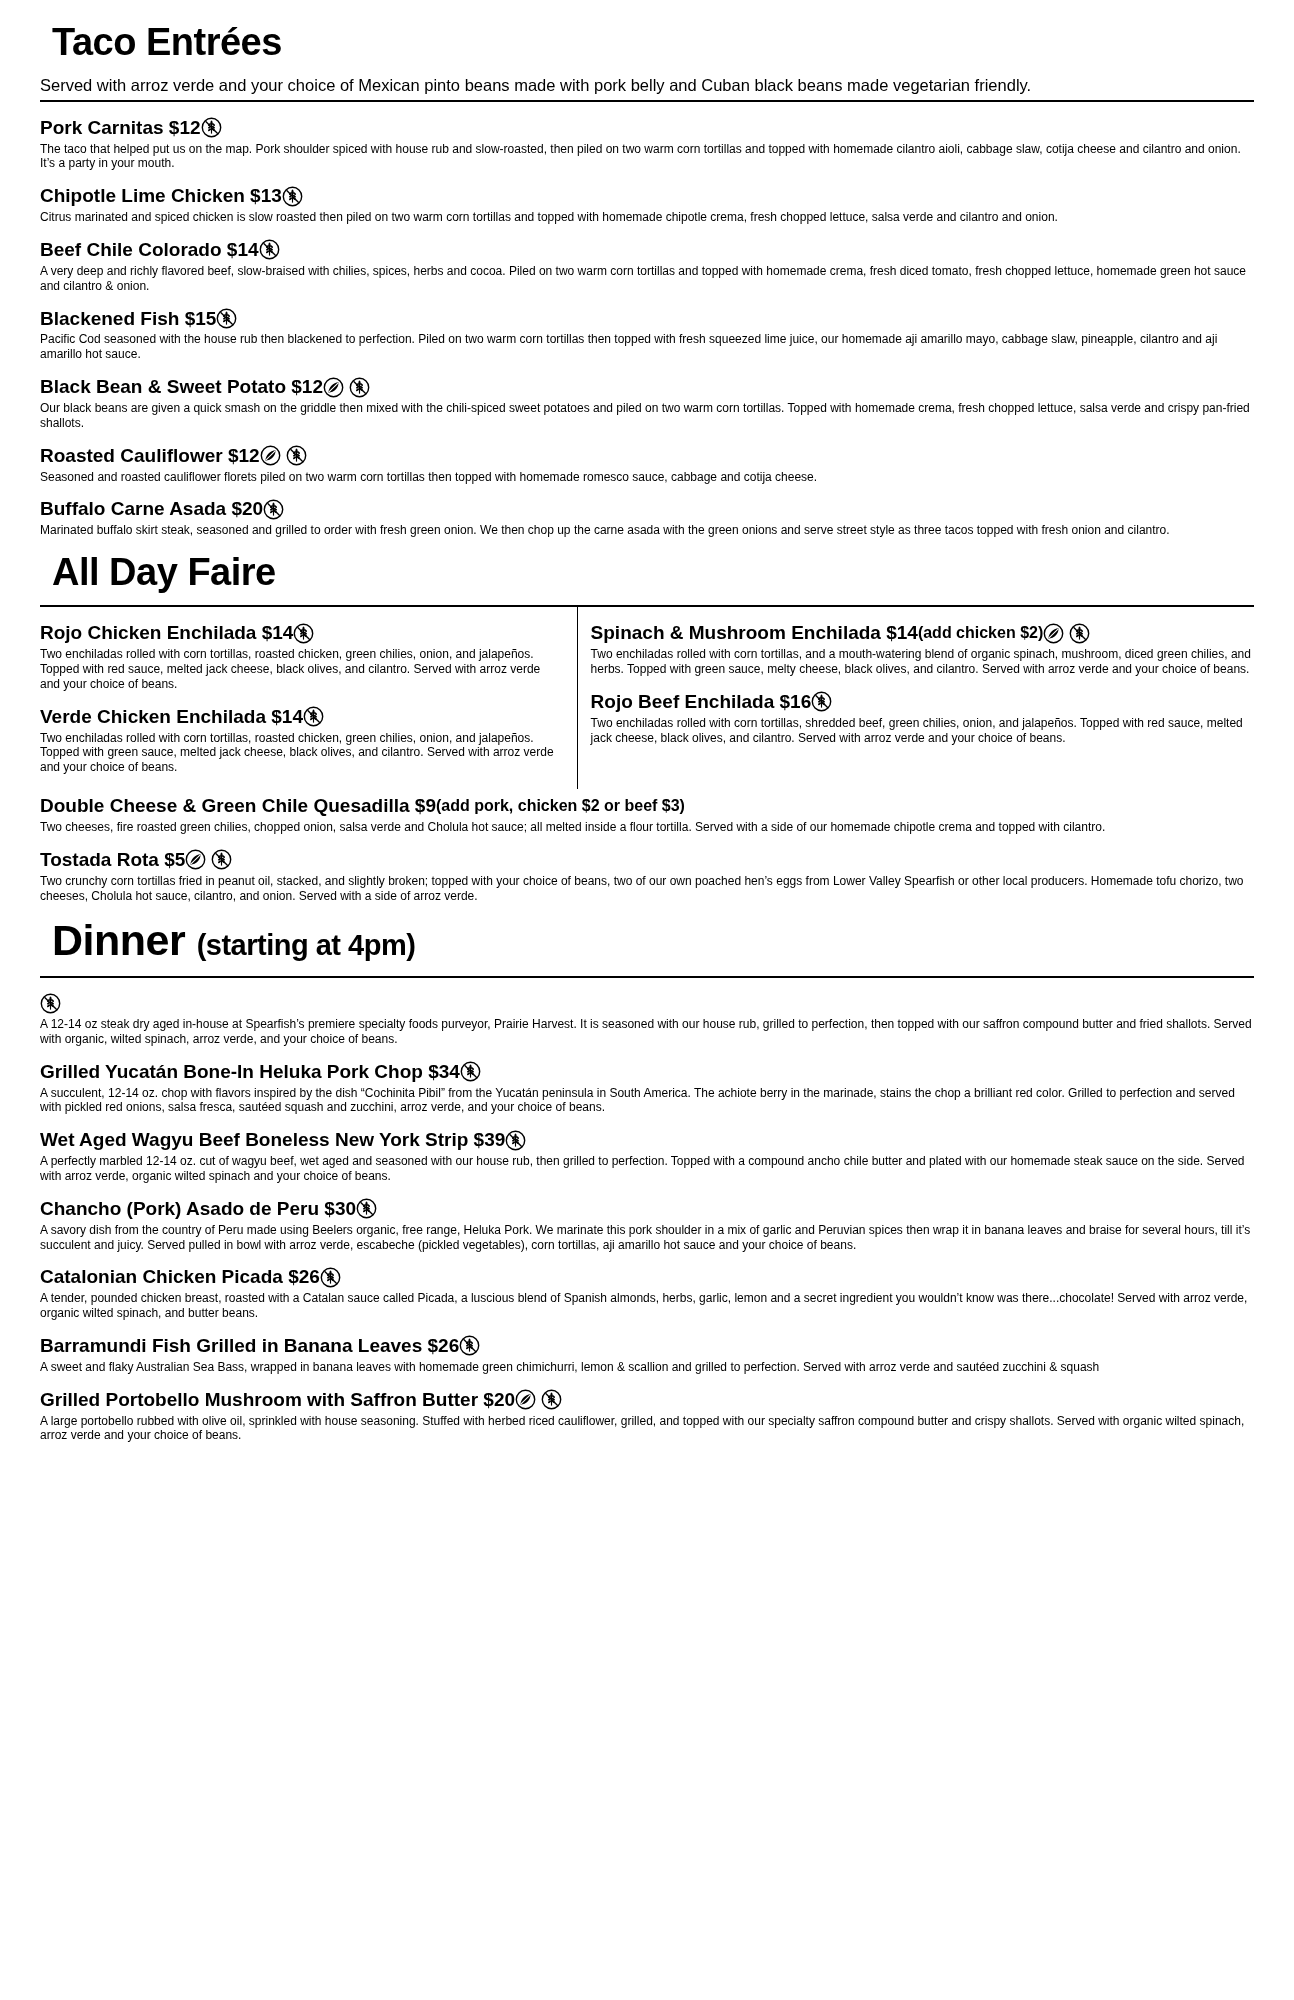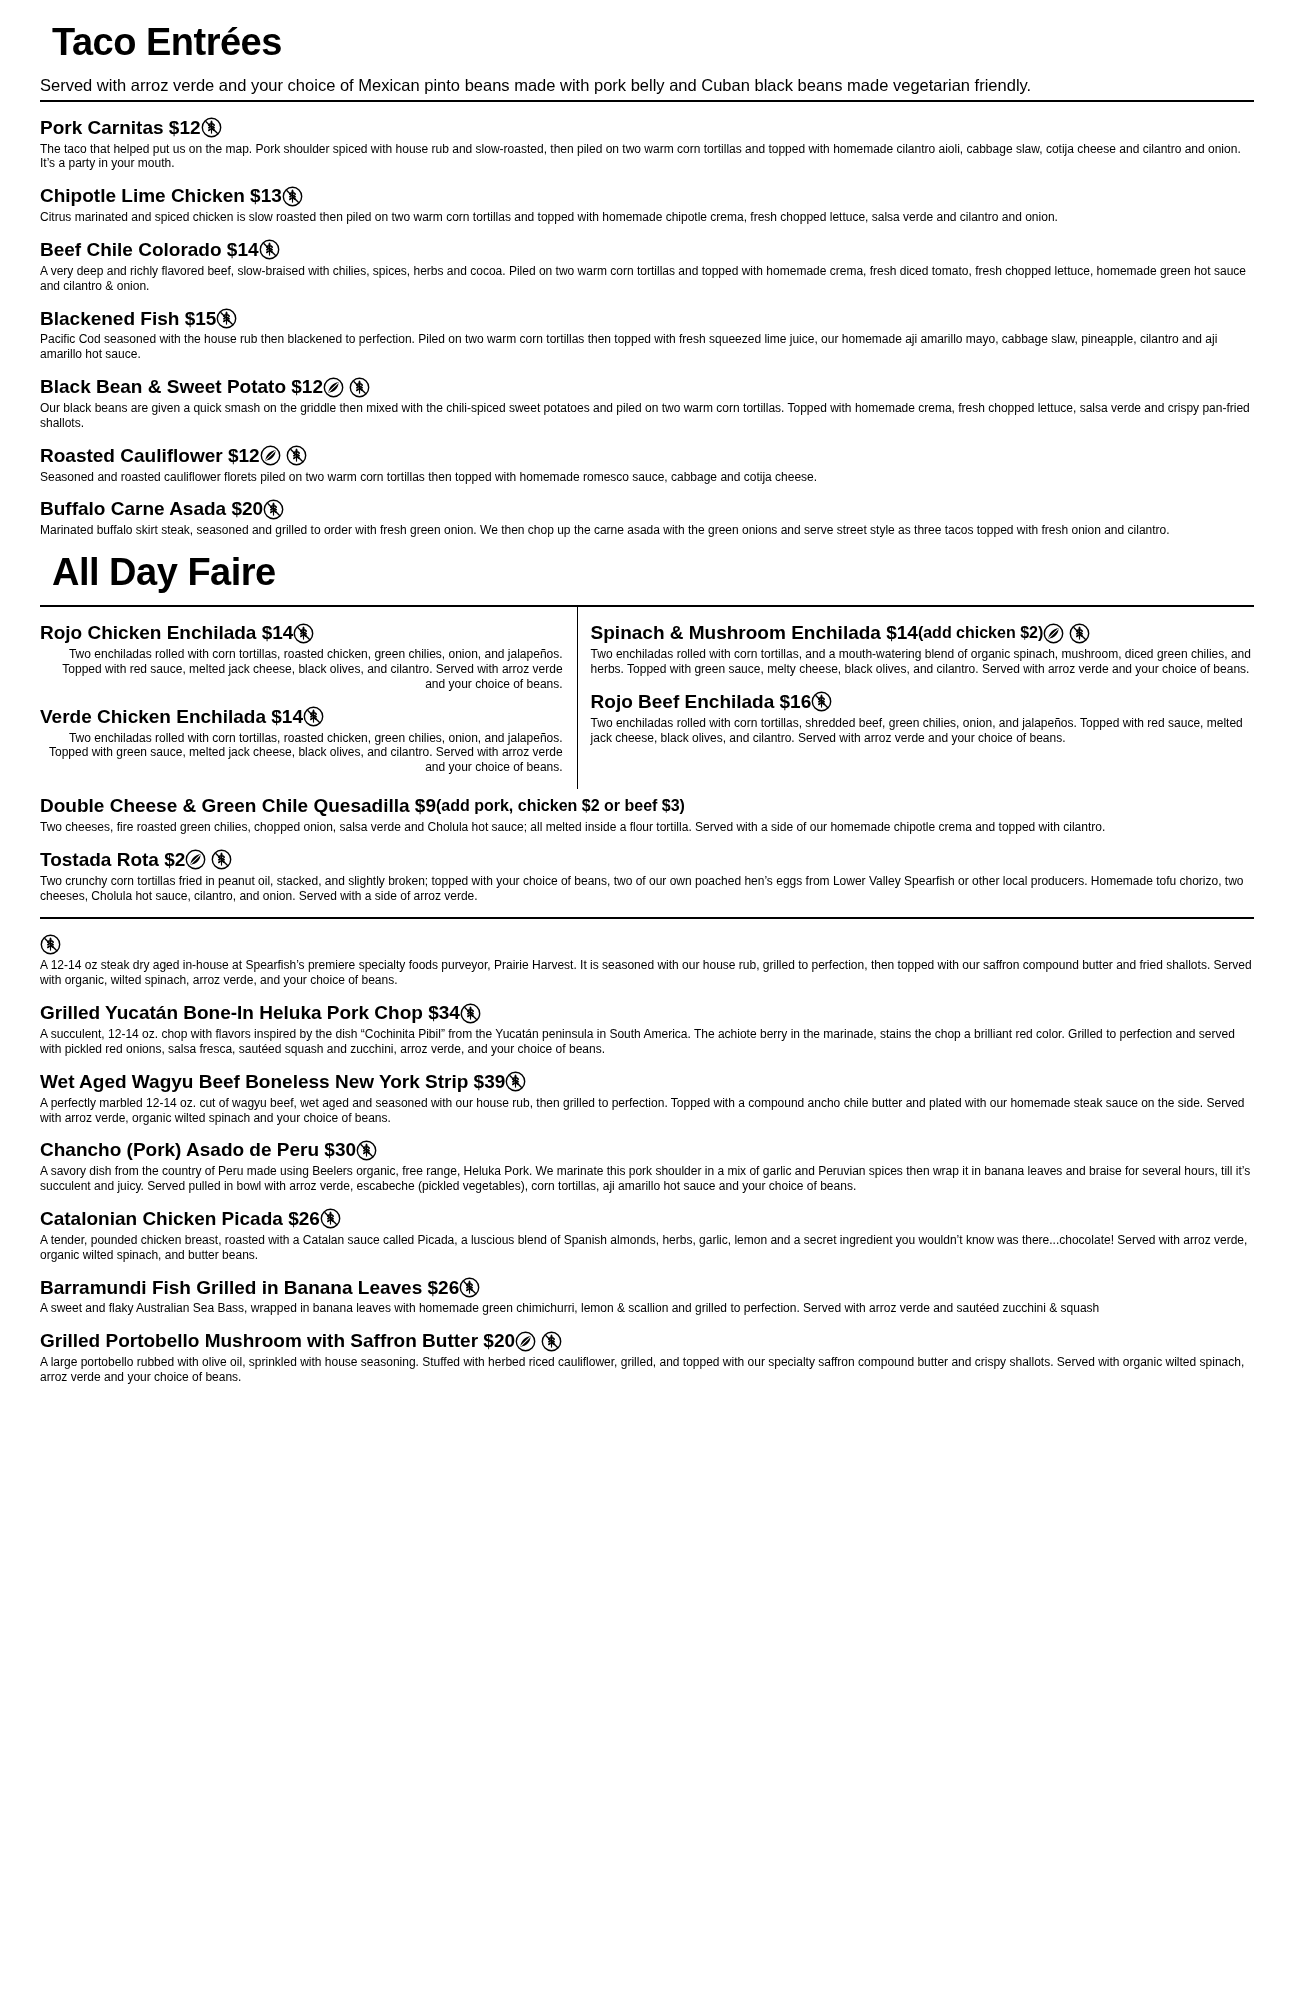--- a/index.html
+++ b/index.html
@@ -50,21 +50,21 @@
   .icon { display: inline-flex; line-height: 0; }
   .item-desc {
     font-size: 12px;
     line-height: 1.24;
     margin: 3px 0 0 0;
   }
 
   .columns { display: flex; align-items: stretch; margin-bottom: 2px; }
   .col { padding-top: 0; }
   .col .items { padding-top: 15px; }
-  .col-left { width: 44.2%; padding-right: 14px; text-align: right; }
+  .col-left { width: 44.2%; padding-right: 14px; }
   .col-right { flex: 1; border-left: 1.6px solid #000; padding-left: 13px; }
   .full-items { padding-top: 4px; }
 </style>
 </head>
 <body>
 
 <div class="page">
 
   <section class="menu-section">
     <h1 class="section-title">Taco Entrées</h1>
@@ -374,21 +374,21 @@
     <div class="item-head">
       <span class="item-name">Double Cheese &amp; Green Chile Quesadilla $9</span>
       <span class="item-note">(add pork, chicken $2 or beef $3)</span>
 
     </div>
     <p class="item-desc">Two cheeses, fire roasted green chilies, chopped onion, salsa verde and Cholula hot sauce; all melted inside a flour tortilla. Served with a side of our homemade chipotle crema and topped with cilantro.</p>
   </div>
 
   <div class="item">
     <div class="item-head">
-      <span class="item-name">Tostada Rota $2</span>
+      <span class="item-name">Tostada Rota $5</span>
 
       <span class="item-icons">
               <span class="icon">
                 <svg viewBox="0 0 24 24" width="21" height="21" aria-hidden="true">
                   <circle cx="12" cy="12" r="10.5" fill="none" stroke="#000" stroke-width="1.6"></circle>
                   <path d="M6.1 17.9 C6.7 11.4 11.4 6.7 17.9 6.1 C17.5 13.1 13.1 17.5 6.1 17.9 Z" fill="#000"></path>
                   <line x1="6.3" y1="17.7" x2="17.7" y2="6.3" stroke="#fff" stroke-width="1.2"></line>
                 </svg>
               </span>
               <span class="icon">
@@ -406,20 +406,21 @@
                 </svg>
               </span>
             </span>
     </div>
     <p class="item-desc">Two crunchy corn tortillas fried in peanut oil, stacked, and slightly broken; topped with your choice of beans, two of our own poached hen’s eggs from Lower Valley Spearfish or other local producers. Homemade tofu chorizo, two cheeses, Cholula hot sauce, cilantro, and onion. Served with a side of arroz verde.</p>
   </div>
 </div>
   </section>
 
   <section class="menu-section">
+    <h1 class="section-title dinner-title"><span>Dinner</span> <span class="title-suffix">(starting at 4pm)</span></h1>
     <hr class="rule thin">
     <div class="items">
   <div class="item">
     <div class="item-head">
 
       <span class="item-icons">
               <span class="icon">
                 <svg viewBox="0 0 24 24" width="21" height="21" aria-hidden="true">
                   <circle cx="12" cy="12" r="10.5" fill="none" stroke="#000" stroke-width="1.6"></circle>
                   <line x1="12" y1="5.4" x2="12" y2="19" stroke="#000" stroke-width="1.3"></line>

